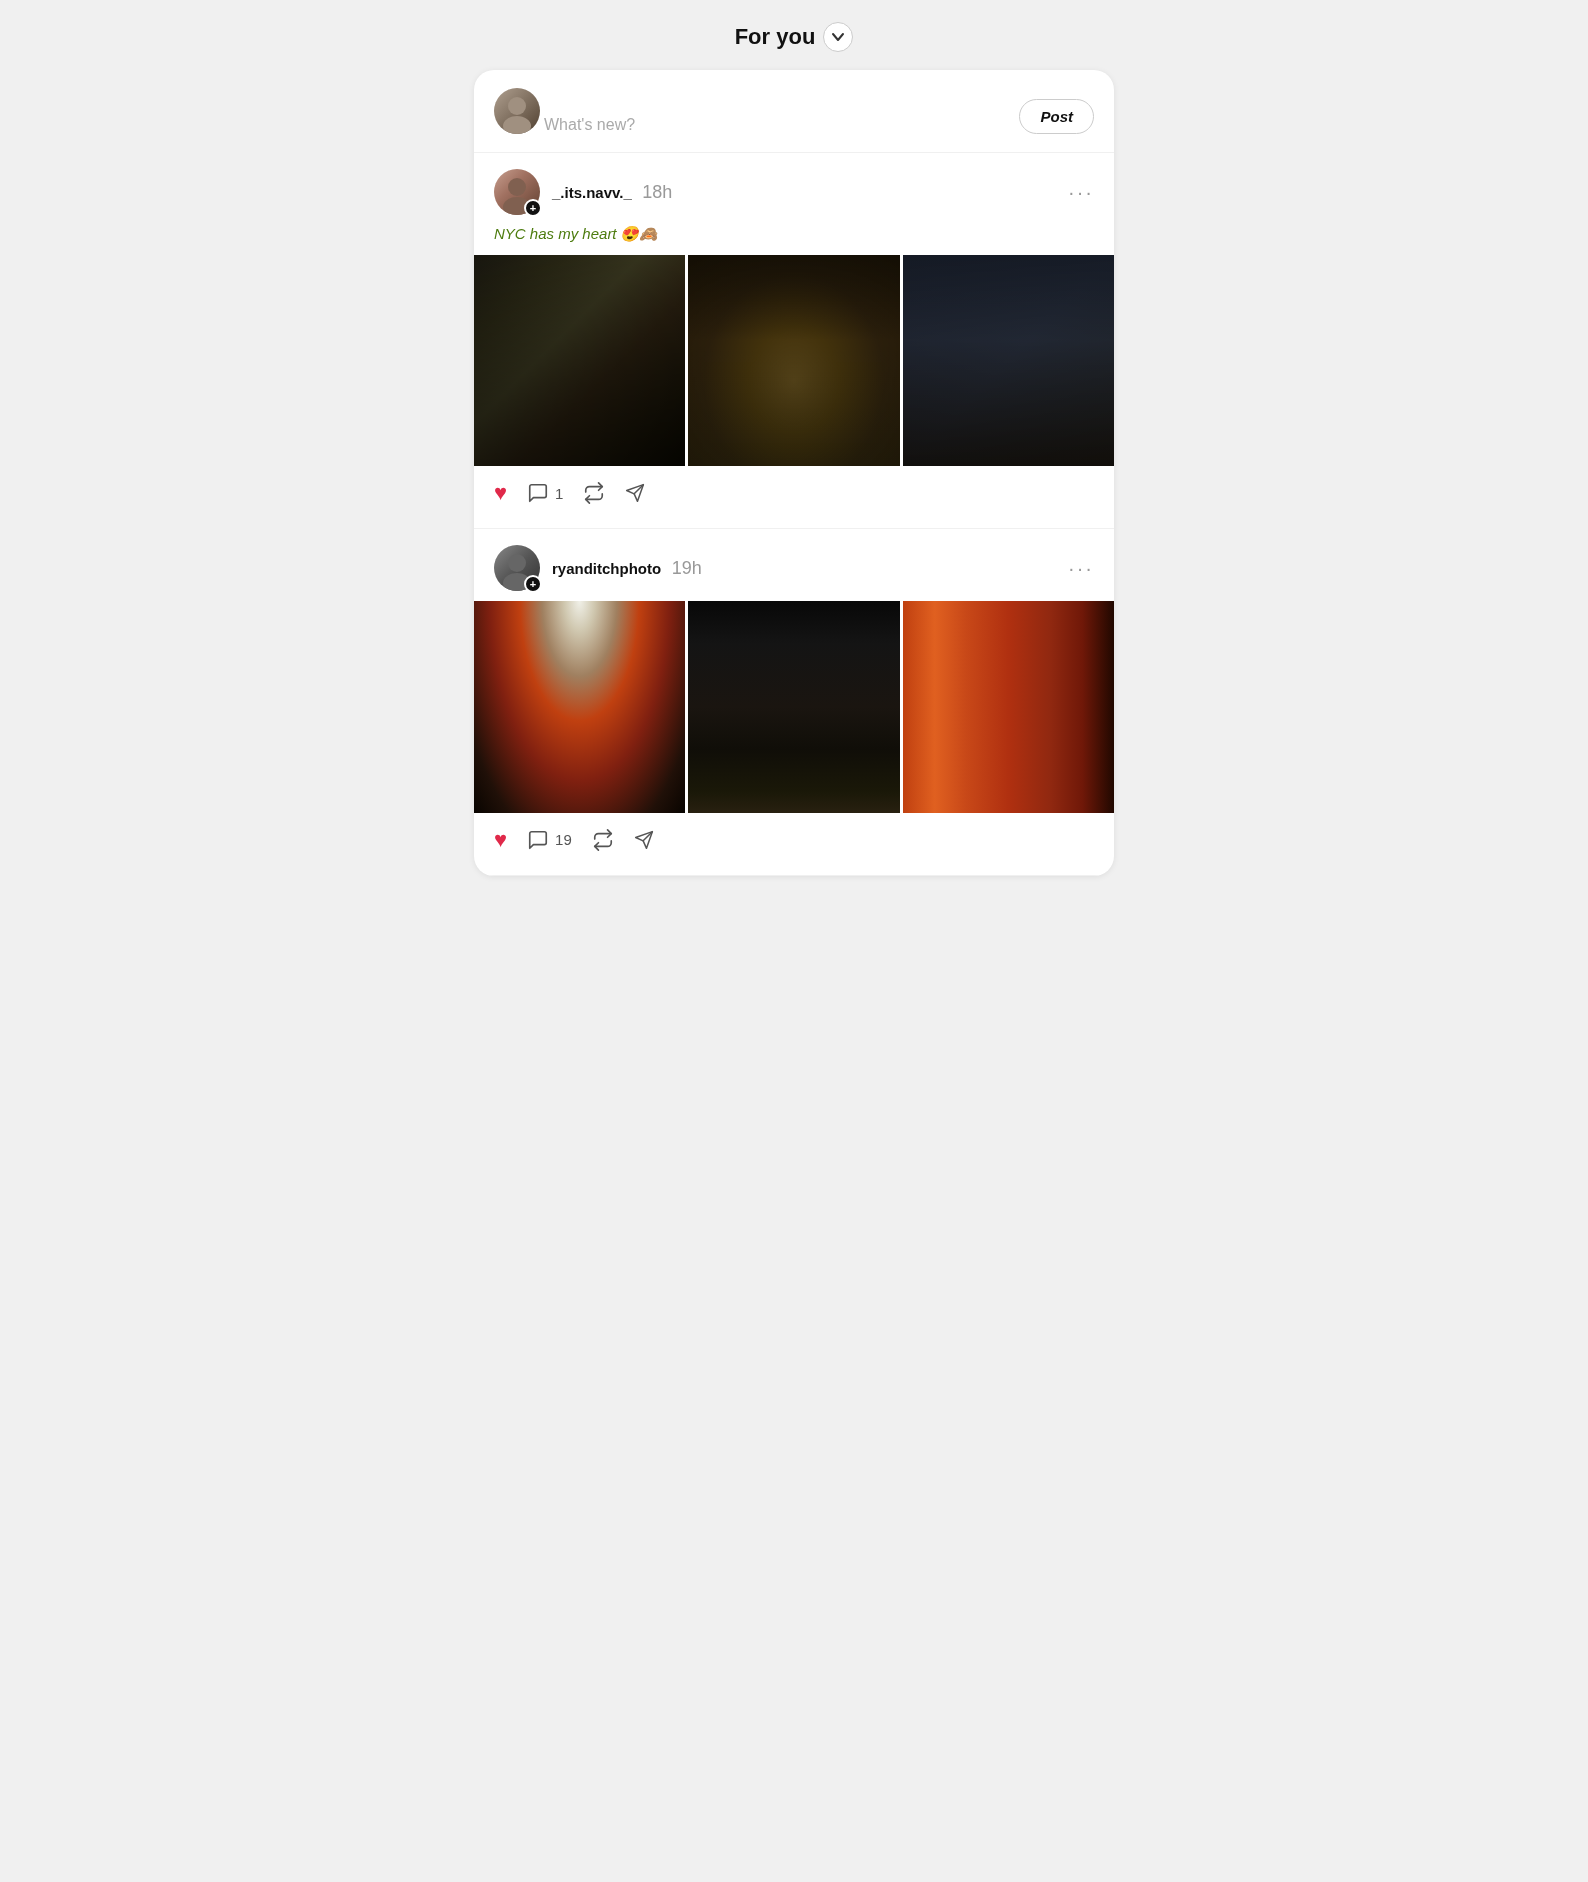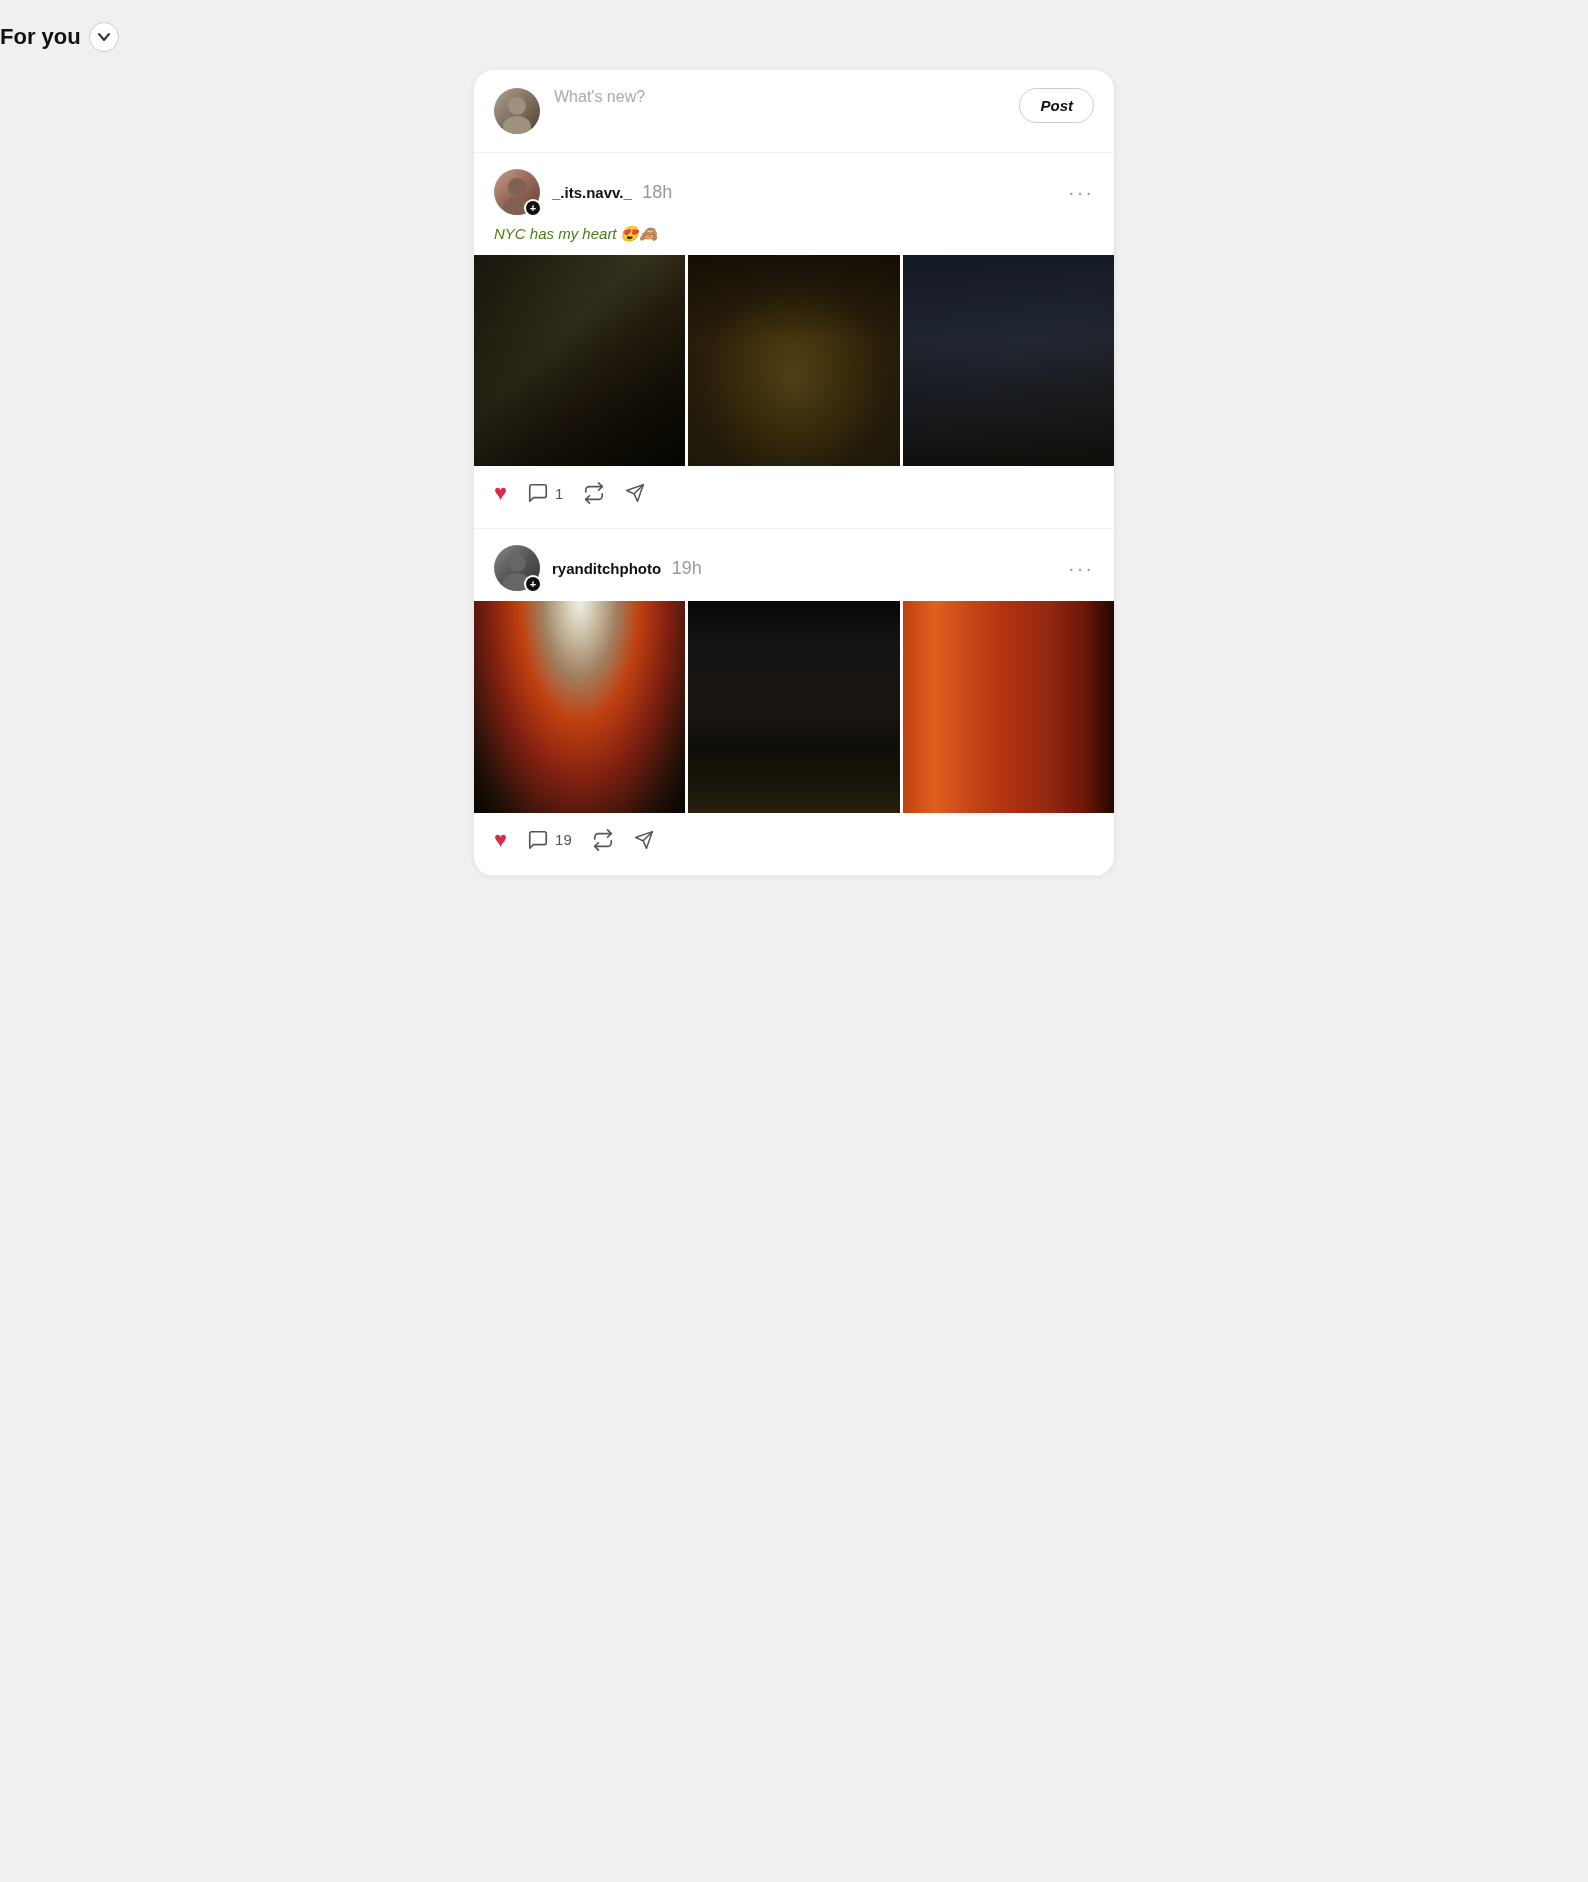--- a/index.html
+++ b/index.html
@@ -10,21 +10,21 @@
       display: flex;
       flex-direction: column;
       align-items: center;
     }
 
     
     .header {
       width: 100%;
       display: flex;
       align-items: center;
-      justify-content: flex-start;
+      justify-content: center;
       padding: 22px 0 18px 0;
       gap: 8px;
     }
     .header-title {
       font-size: 22px;
       font-weight: 700;
       color: #111;
     }
     .header-chevron {
       width: 30px;
@@ -44,23 +44,23 @@
       background: #fff;
       border-radius: 20px;
       overflow: hidden;
       box-shadow: 0 1px 6px rgba(0,0,0,0.08);
       padding: 0;
     }
 
     
     .compose-bar {
       display: flex;
-      align-items: flex-start;
+      align-items: flex-end;
       padding: 18px 20px;
-      gap: 14px;
+      gap: 4px;
       border-bottom: 1px solid #f0f0f0;
     }
     .avatar {
       width: 46px;
       height: 46px;
       border-radius: 50%;
       background: #ccc;
       flex-shrink: 0;
       overflow: hidden;
     }

